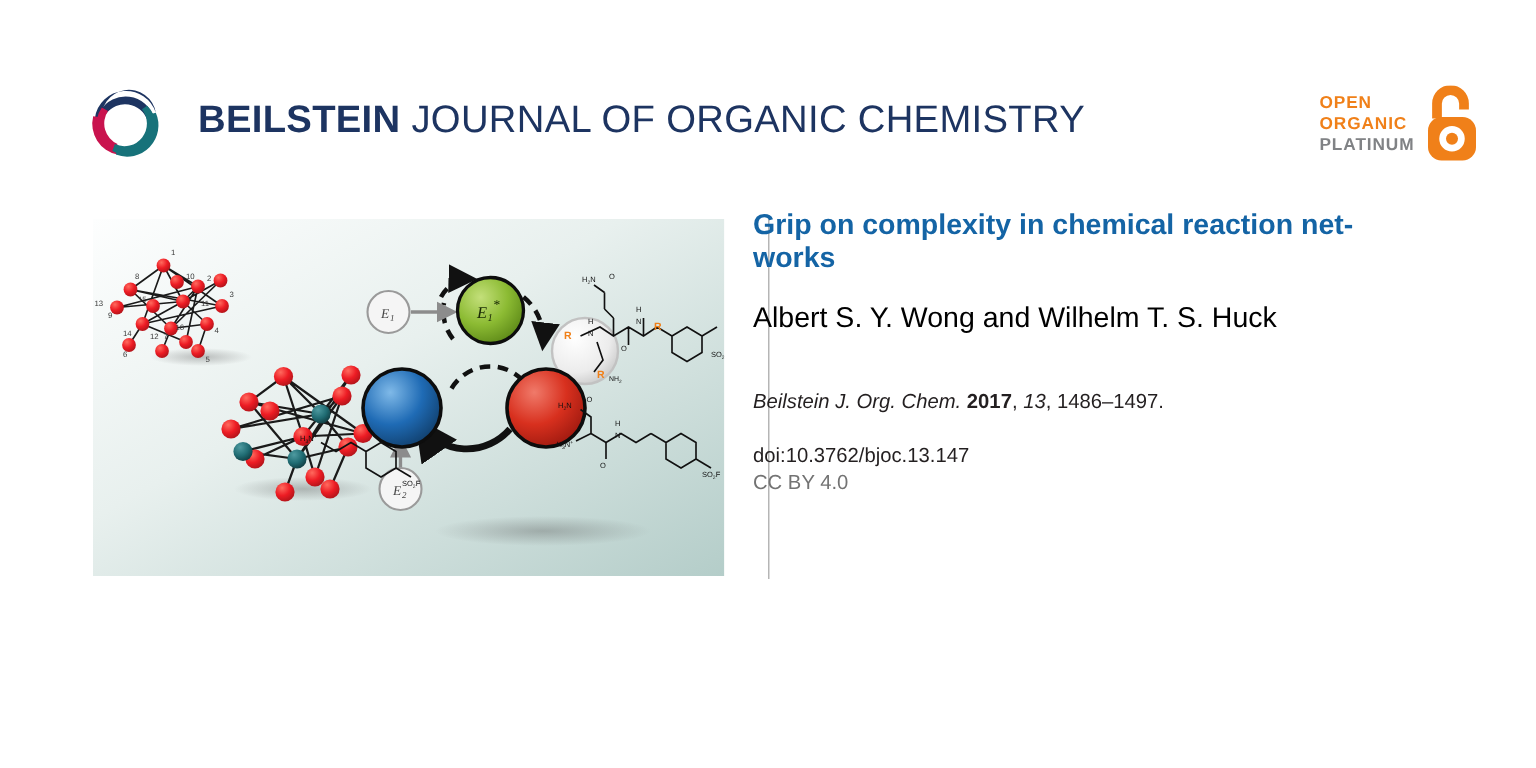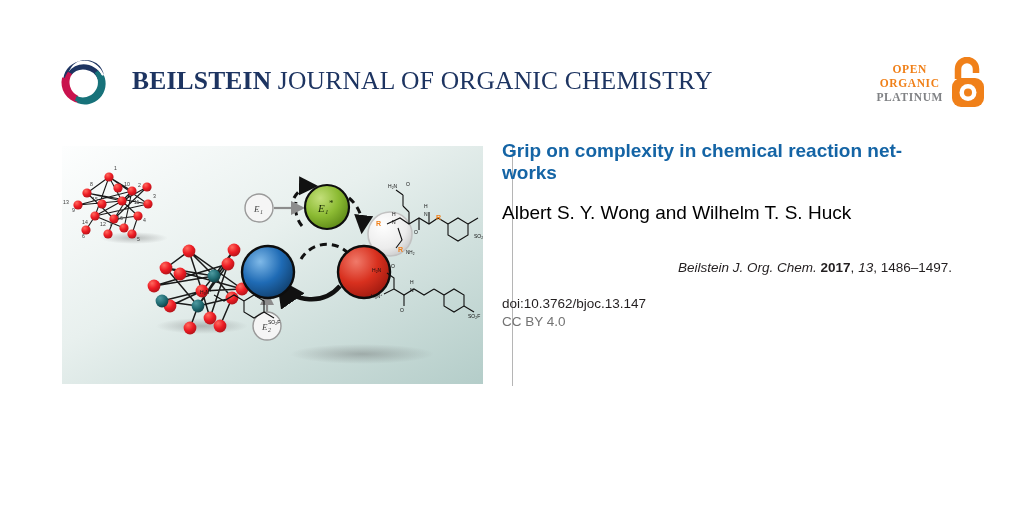--- a/index.html
+++ b/index.html
@@ -12,21 +12,21 @@
     background: #ffffff;
     font-family: "Liberation Sans", sans-serif;
     overflow: hidden;
     position: relative;
   }
 
   
   #masthead {
     position: absolute;
     left: 0; top: 0;
-    width: 1024px; height: 140px; font-family: Liberation Serif, serif;
+    width: 1024px; height: 140px;
   }
   #brand {
     position: absolute;
     left: 54px; top: 52px;
     display: flex;
     align-items: center;
   }
   #logo-mark {
     width: 58px; height: 58px;
     flex: 0 0 auto;
@@ -43,21 +43,21 @@
   #brand-text .light { font-weight: normal; }
 
   
   #oa-badge {
     position: absolute;
     right: 35px; top: 57px;
     display: flex;
     align-items: center;
   }
   #oa-words {
-    text-align: center;
+    text-align: left;
     font-size: 11.5px;
     font-weight: bold;
     letter-spacing: 0.6px;
     line-height: 14px;
   }
   #oa-words .orange { color: #f08019; }
   #oa-words .grey   { color: #808285; }
   #oa-lock {
     margin-left: 6px;
     width: 40px; height: 52px;
@@ -98,21 +98,20 @@
     color: #000000;
     font-size: 19px;
     line-height: 20px;
     margin: 19px 0 0 0;
   }
   #article-citation {
     color: #231f20;
     font-size: 13.5px;
     line-height: 18px;
     margin: 36px 0 0 0;
-    text-align: right;
   }
   #article-citation .ital { font-style: italic; }
   #article-citation .bold { font-weight: bold; }
   #article-doi {
     color: #231f20;
     font-size: 13.5px;
     line-height: 18px;
     margin: 18px 0 0 0;
   }
   #article-license {

